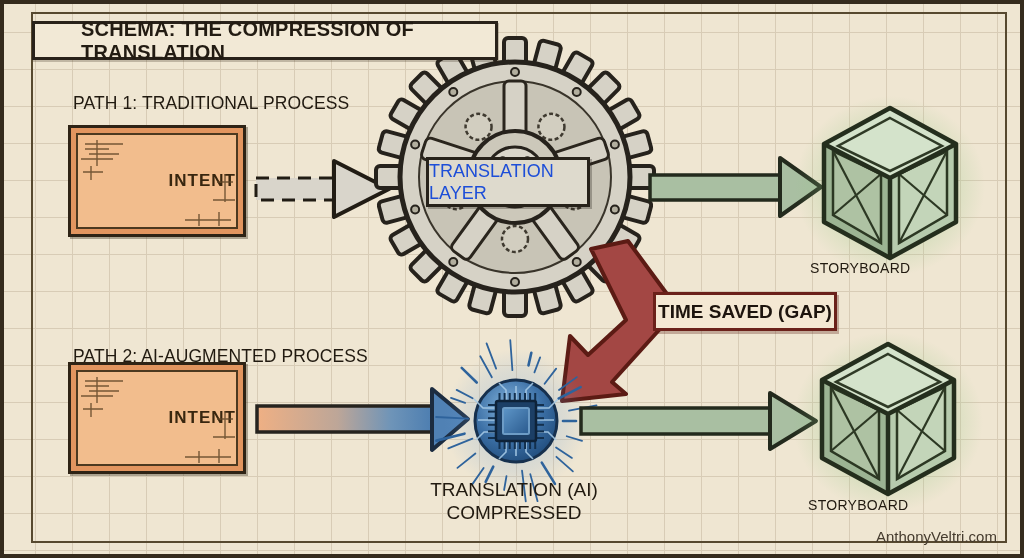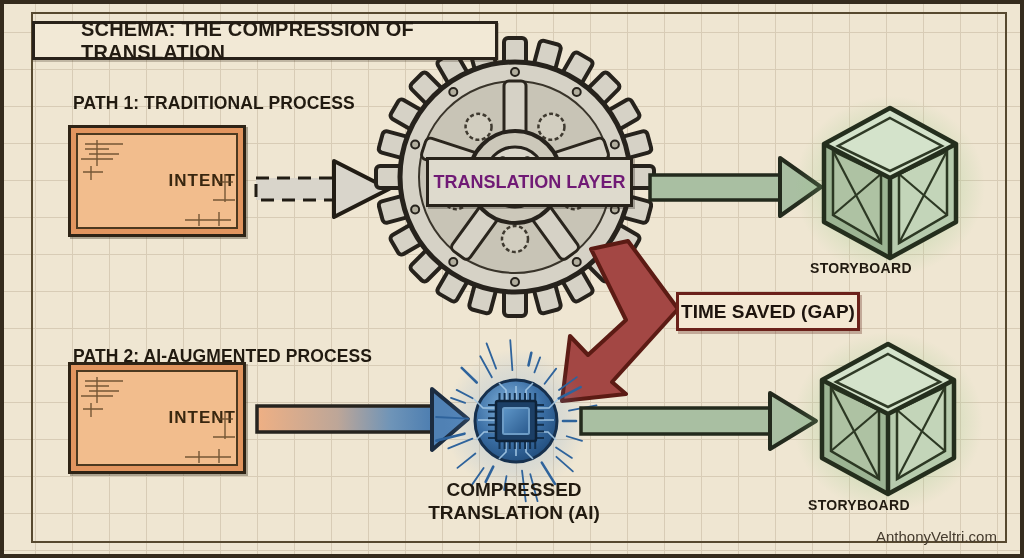--- a/index.html
+++ b/index.html
@@ -9,53 +9,52 @@
     background-color:#efe6d2;
     background-image:
       linear-gradient(#d8ccb6 1px, transparent 1px),
       linear-gradient(90deg,#d8ccb6 1px, transparent 1px);
     background-size:37px 37px;background-position:-6px -9px;
     font-family:"Liberation Sans", sans-serif;color:#221b12;
   }
   .frame{position:absolute;left:27px;top:8px;right:13px;bottom:11px;
     border:2px solid #57492f;pointer-events:none;}
   #art{position:absolute;left:0;top:0;z-index:1;}
-  .lbl{position:absolute;z-index:2;font-weight:bold;color:#211a10;white-space:nowrap;}
+  .lbl{position:absolute;z-index:2;font-weight:normal;color:#211a10;white-space:nowrap;}
   .title-box{
     position:absolute;left:28px;top:17px;width:466px;height:39px;z-index:2;
     background:#f2e9d6;border:3px solid #29221a;box-sizing:border-box;
     display:flex;align-items:center;justify-content:center;
     box-shadow:1px 2px 0 rgba(50,38,24,.25);
   }
   .title-box span{font-weight:bold;font-size:20px;letter-spacing:.2px;margin-left:46px;}
   .path-label{font-size:17.5px;letter-spacing:.1px;}
   .intent-box{
     position:absolute;width:178px;height:112px;z-index:2;box-sizing:border-box;
     background:#e2955f;border:3px solid #2e2315;box-shadow:2px 2px 0 rgba(46,35,21,.35);
   }
   .intent-inner{
     position:absolute;left:5px;top:5px;right:5px;bottom:5px;
     background:#f2bd8d;border:2px solid #4c3920;
     display:flex;align-items:center;justify-content:flex-end;
   }
   .intent-inner span{font-weight:bold;font-size:17px;letter-spacing:1px;color:#38260f;}
   .ticks{position:absolute;left:0;top:0;pointer-events:none;}
   .gear-label-box{
-    position:absolute;left:422px;top:153px;width:207px;height:50px;z-index:2;
+    position:absolute;left:422px;top:153px;width:164px;height:50px;z-index:2;
     box-sizing:border-box;background:#dedacd;border:3px solid #27221a;
     display:flex;flex-direction:column;align-items:center;justify-content:center;
-    line-height:22px;font-weight:bold;font-size:18px;color:#701a75;
+    line-height:22px;font-weight:normal;font-size:18px;color:#1d4ed8;
     box-shadow:2px 2px 0 rgba(40,34,26,.3);
   }
   .gap-box{
     position:absolute;left:649px;top:288px;width:184px;height:39px;z-index:2;
     box-sizing:border-box;background:#f4e8d3;border:3px solid #6b211a;
     display:flex;align-items:center;justify-content:center;
     box-shadow:2px 3px 0 rgba(90,30,20,.3);
-    margin-left:23px;
   }
   .gap-box span{font-weight:bold;font-size:19px;color:#1d140d;}
   .sb-label{width:160px;text-align:left;font-size:14px;letter-spacing:.3px;}
   .node-label{width:220px;text-align:center;font-size:19px;line-height:23px;}
   .watermark{position:absolute;left:872px;top:524px;width:134px;z-index:2;
     text-align:left;font-size:15px;font-weight:500;color:#453b2e;}
 </style>
 </head>
 <body>
 
@@ -311,21 +310,21 @@
     <div class="intent-inner">
       <span>INTENT</span>
     </div>
     <svg class="ticks" width="172" height="106">
       <path d="M14,16 h38 M14,21 h24 M18,26 h30 M26,12 v26 M10,31 h32 M12,44 h20 M20,38 v14
                M146,54 h16 M154,46 v28 M142,72 h22 M148,84 v14 M114,92 h46 M128,86 v12" fill="none" stroke="#5f4527" stroke-width="1.4" opacity="0.85"></path>
     </svg>
   </div>
 
   <div class="lbl node-label" style="left:400px;top:474px;">
+    <div>TRANSLATION (AI)</div>
     <div>COMPRESSED</div>
-    <div>TRANSLATION (AI)</div>
   </div>
 
   <div class="lbl sb-label" style="left:804px;top:493px;">STORYBOARD</div>
 
   <div class="watermark">AnthonyVeltri.com</div>
 
 </div>
 
 </body></html>

